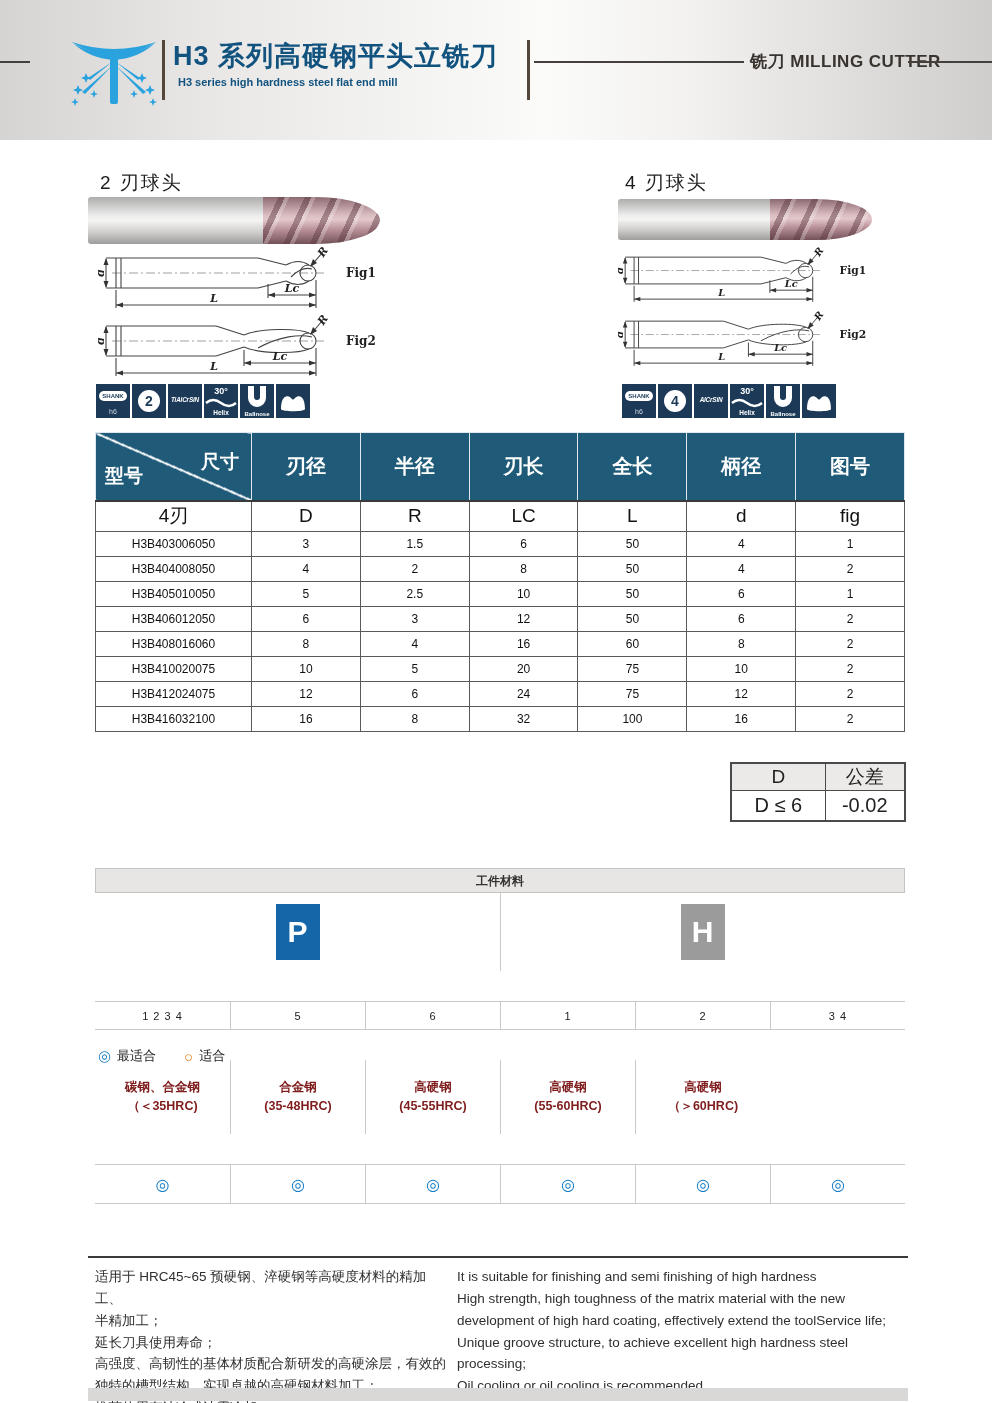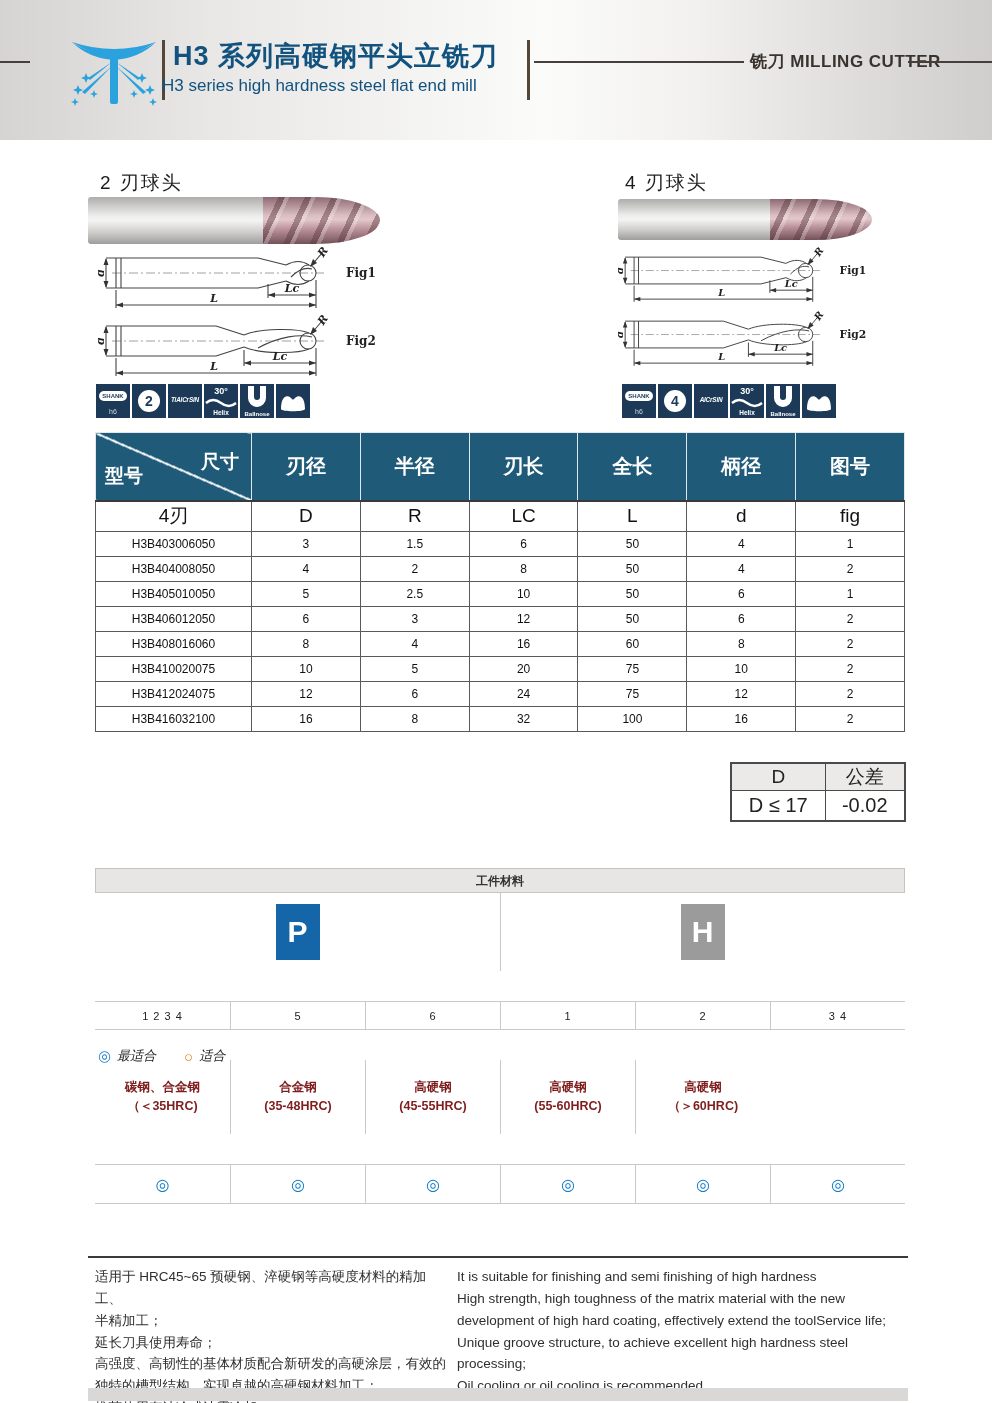--- a/index.html
+++ b/index.html
@@ -10,21 +10,21 @@
   .header { position:absolute; left:0; top:0; width:992px; height:140px;
     background:linear-gradient(90deg,#d6d4d2 0%,#e9e8e7 22%,#fbfbfa 55%,#f2f1f0 70%,#dddbd9 88%,#d0cecc 100%); }
   .hline { position:absolute; height:2px; background:#45403c; }
   .hline-left { left:0; top:61px; width:30px; }
   .hline-mid { left:534px; top:61px; width:210px; }
   .hline-right { left:908px; top:61px; width:84px; }
   .logo { position:absolute; left:68px; top:34px; width:92px; height:78px; }
   .vbar { position:absolute; top:40px; width:3px; height:60px; background:#55463a; }
   .vbar-l { left:162px; } .vbar-r { left:527px; }
   .title-cn { position:absolute; left:173px; top:38px; font-size:27px; font-weight:bold; color:#11527e; letter-spacing:1px; white-space:nowrap; }
-  .title-en { position:absolute; left:162px; top:76px; font-size:17px; font-weight:normal; color:#11527e; white-space:nowrap; }
+  .title-en { position:absolute; left:178px; top:76px; font-size:11px; font-weight:bold; color:#11527e; white-space:nowrap; }
   .header-cat { position:absolute; left:750px; top:50px; font-size:17px; font-weight:bold; color:#38332f; letter-spacing:0.5px; white-space:nowrap; }
 
   
   .sec-title { position:absolute; font-size:19px; color:#1c1c1c; letter-spacing:2px; }
   .sec-title-left { left:100px; top:170px; }
   .sec-title-right { left:625px; top:170px; }
 
   .photo { position:absolute; border-radius:2px; display:flex; }
   .photo-left { left:88px; top:197px; width:292px; height:47px; }
   .photo-right { left:618px; top:199px; width:254px; height:41px; }
@@ -98,21 +98,21 @@
   .mat-nums > div { font-size:11px; color:#222; letter-spacing:1px; }
   .mat-names { height:74px; }
   .mat-names .nm { font-size:12.5px; font-weight:700; color:#7f1d1d; line-height:1.55; text-align:center; }
   .mat-syms { height:40px; border-top:1px solid #c9c9c9; border-bottom:1px solid #c9c9c9; }
   .mat-syms > div { font-size:16px; font-weight:bold; color:#1b7fc4; }
 
   .legend { position:absolute; left:98px; top:1047px; display:flex; gap:28px; align-items:center; }
   .legend .item { display:flex; align-items:center; gap:6px; }
   .legend .sym-best { color:#1b7fc4; font-size:15px; font-weight:bold; }
   .legend .sym-fit { color:#e8821e; font-size:15px; font-weight:bold; }
-  .legend .lbl { font-size:13px; color:#222;font-style:italic; }
+  .legend .lbl { font-size:13px; color:#222; }
 
   
   .bottom-line { position:absolute; left:88px; top:1256px; width:820px; height:2px; background:#3a3a3a; }
   .notes { position:absolute; left:95px; top:1266px; width:812px; display:flex; }
   .notes-cn { width:352px; font-size:13.5px; color:#2f2f2f; line-height:1.62; }
   .notes-en { flex:1; padding-left:10px; font-size:13.5px; color:#2f2f2f; line-height:1.62; }
   .bottom-bar { position:absolute; left:88px; top:1388px; width:820px; height:13px; background:#d9d8d6; }
 </style>
 </head>
 <body>
@@ -452,21 +452,21 @@
     <colgroup>
         <col style="width:94px">
         <col>
       </colgroup>
     <tbody>
         <tr>
       <th>D</th>
       <th>公差</th>
     </tr>
     <tr>
-      <td class="big">D ≤ 17</td>
+      <td class="big">D ≤ 6</td>
       <td class="big">-0.02</td>
     </tr>
   </tbody>
     </table>
 
   <div class="mat">
     <div class="mat-title">工件材料</div>
     <div class="mat-ph">
       <div class="half">
           <div class="badge badge-p">P</div>

